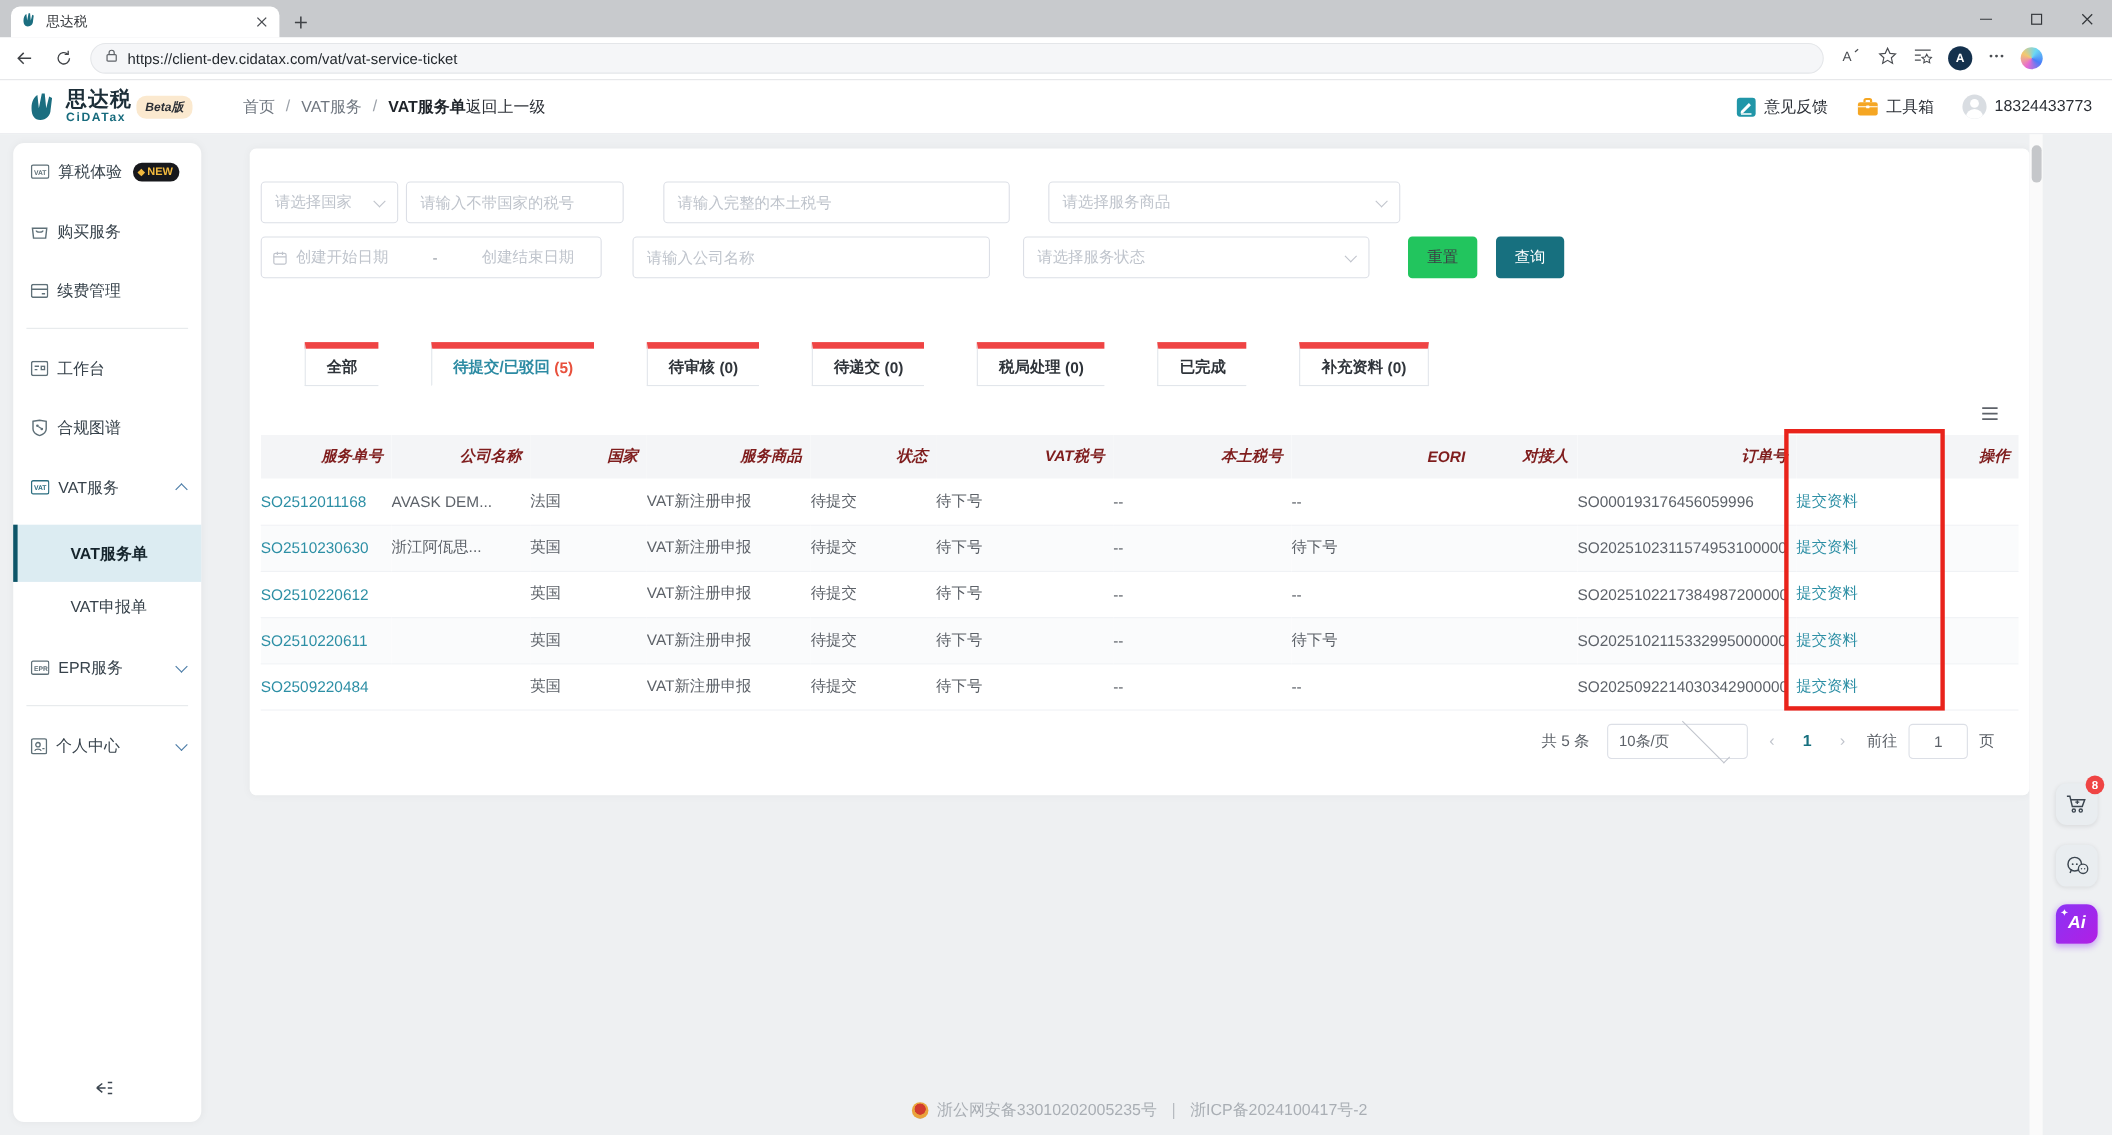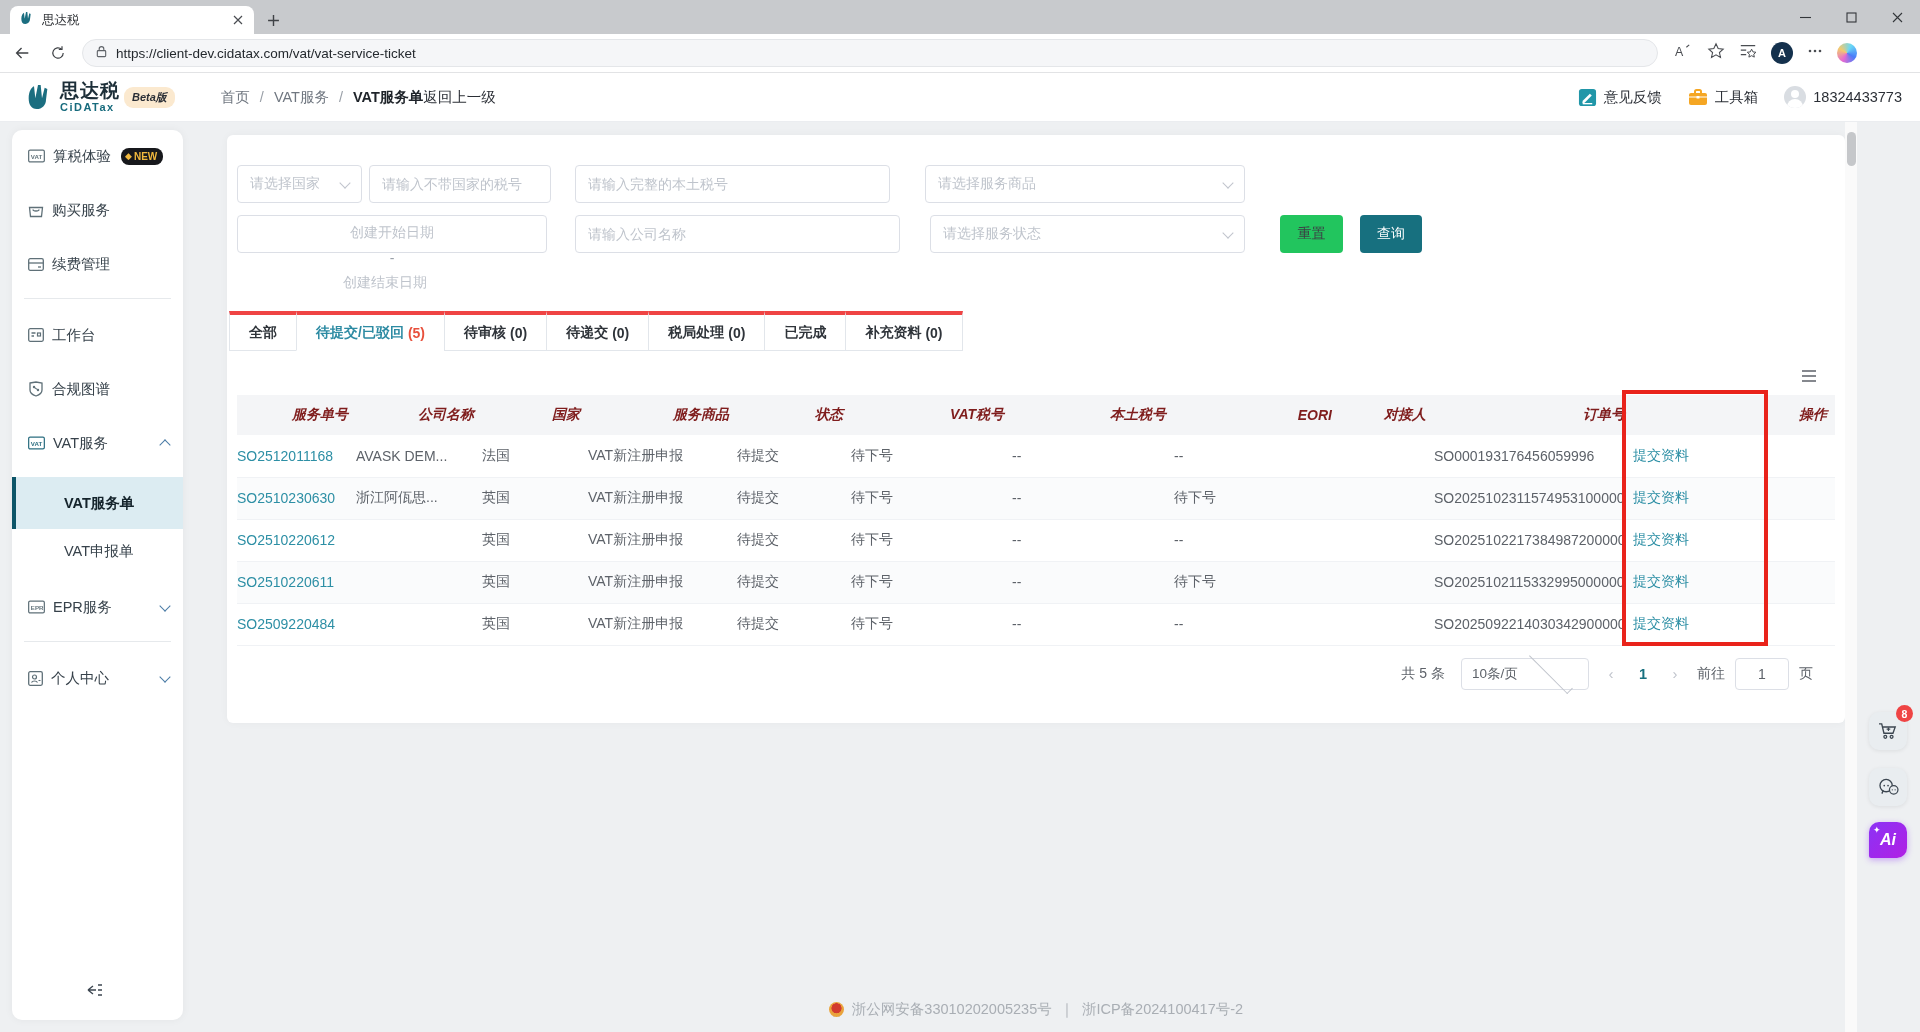--- a/index.html
+++ b/index.html
@@ -72,32 +72,32 @@
   .frow { display:flex; align-items:center; }
   .frow + .frow { margin-top:12px; }
   .fin { height:38px; border:1px solid #dcdfe6; border-radius:4px; background:#fff; font-size:14px;
     color:#606266; padding:0 12px; outline:none; font-family:inherit; }
   .fin::placeholder { color:#bfc4cc; }
   .fsel { height:38px; border:1px solid #dcdfe6; border-radius:4px; background:#fff; display:flex;
     align-items:center; padding:0 12px; cursor:pointer; }
   .fsel .ph { font-size:14px; color:#bfc4cc; flex:1; }
   .fsel .chevron { border-color:#c0c4cc; }
   .daterange { height:38px; border:1px solid #dcdfe6; border-radius:4px; display:flex; align-items:center;
-    padding:0 10px; gap:8px; width:310px;flex-direction:column; }
+    padding:0 10px; gap:8px; width:310px; }
   .daterange span { font-size:14px; color:#bfc4cc; }
   .btn { height:38px; border:none; border-radius:4px; font-size:14px; cursor:pointer; font-family:inherit; }
   .btn.reset { width:63px; background:#22c55e; color:#3c4045; }
   .btn.query { width:62px; background:#17707f; color:#fff; }
 
   
   .tabsrow { margin-top:58px; padding-left:2px; }
   .tabs { display:inline-flex; }
   .tab { height:40px; display:flex; align-items:center; padding:0 19px; font-size:14px; font-weight:bold;
-    color:#2f343a; border-top:4px solid #ef4444; border-bottom:1px solid #e2e6eb; border-left:1px solid #e2e6eb;
-    cursor:pointer; background:#fff; gap:4px; }
+    color:#2f343a; border-top:6px solid #ef4444; border-bottom:1px solid #e2e6eb; border-left:1px solid #e2e6eb;
+    cursor:pointer; background:#fff; gap:4px;margin-left:48px; }
   .tab:last-child { border-right:1px solid #e2e6eb; }
   .tab.active { color:#2d8ba3; border-bottom-color:#fff; }
   .tab.active .cnt { color:#e8503c; }
   .tab .cnt { font-weight:bold; }
   .settingsrow { height:34px; display:flex; justify-content:flex-end; align-items:center; padding-right:28px; margin-top:10px; }
 
   
   table.grid { border-collapse:collapse; table-layout:fixed; width:1598px; margin-left:10px; }
   .grid th { height:40px; background:#f4f5f7; text-align:right; font-size:14px; color:#7f1d1d;
     font-weight:bold; padding:0 8px 0 0; white-space:nowrap; overflow:hidden;font-style:italic; }
@@ -365,21 +365,21 @@
   </div>
 
   <div class="card">
 
     <div class="filters">
       <div class="frow">
         <div class="fsel" style="width:125px;margin-right:7px;">
           <span class="ph">请选择国家</span>
           <span class="chevron down"></span>
         </div>
-        <input class="fin" style="width: 182px; margin-right: 24px;" placeholder="请输入不带国家的税号">
+        <input class="fin" style="width: 198px; margin-right: 36px;" placeholder="请输入不带国家的税号">
         <input class="fin" style="width: 315px; margin-right: 35px;" placeholder="请输入完整的本土税号">
         <div class="fsel" style="width:320px;">
           <span class="ph">请选择服务商品</span>
           <span class="chevron down"></span>
         </div>
       </div>
       <div class="frow">
         <div class="daterange" style="margin-right:28px;">
           <svg width="13" height="13" viewBox="0 0 14 14">
               <rect x="1" y="2.5" width="12" height="10.5" rx="1.5" fill="none" stroke="#c0c4cc" stroke-width="1.2"></rect>

